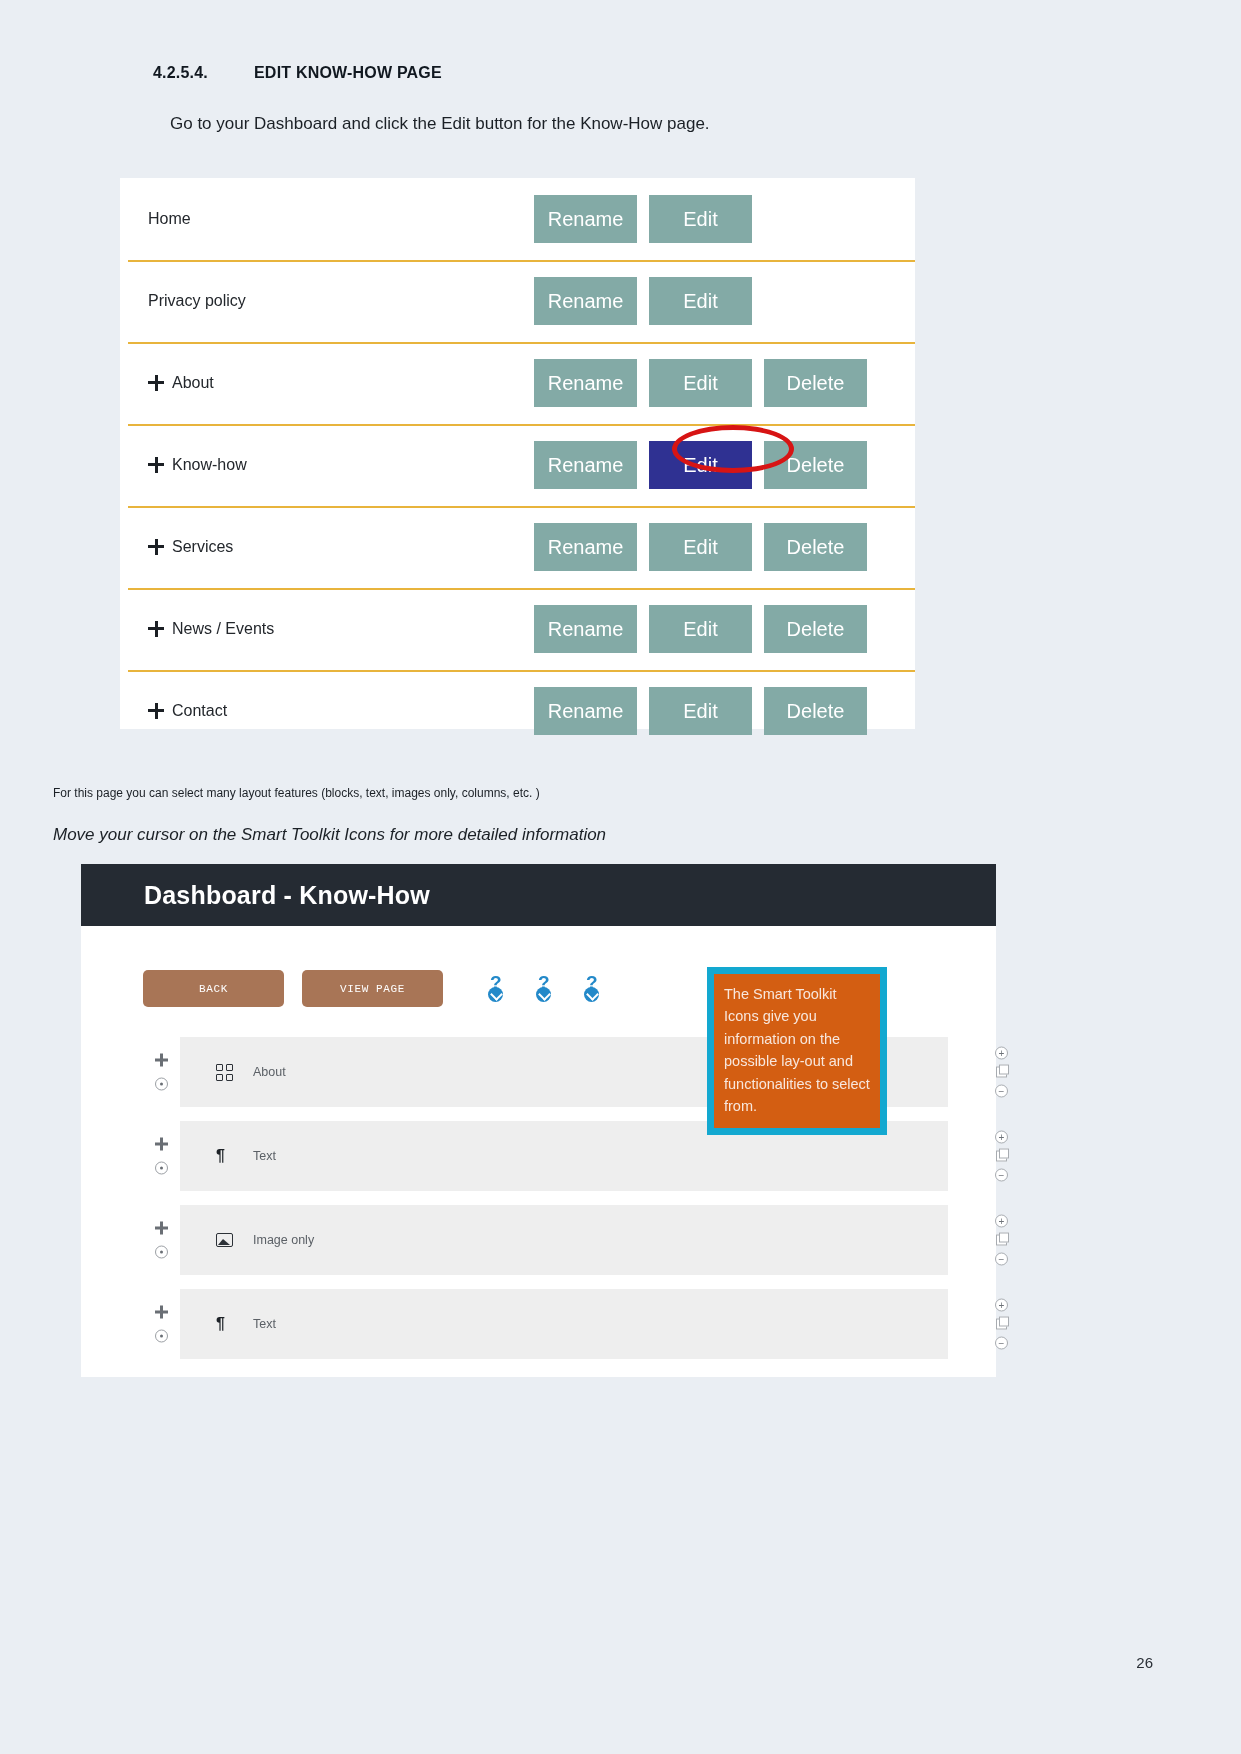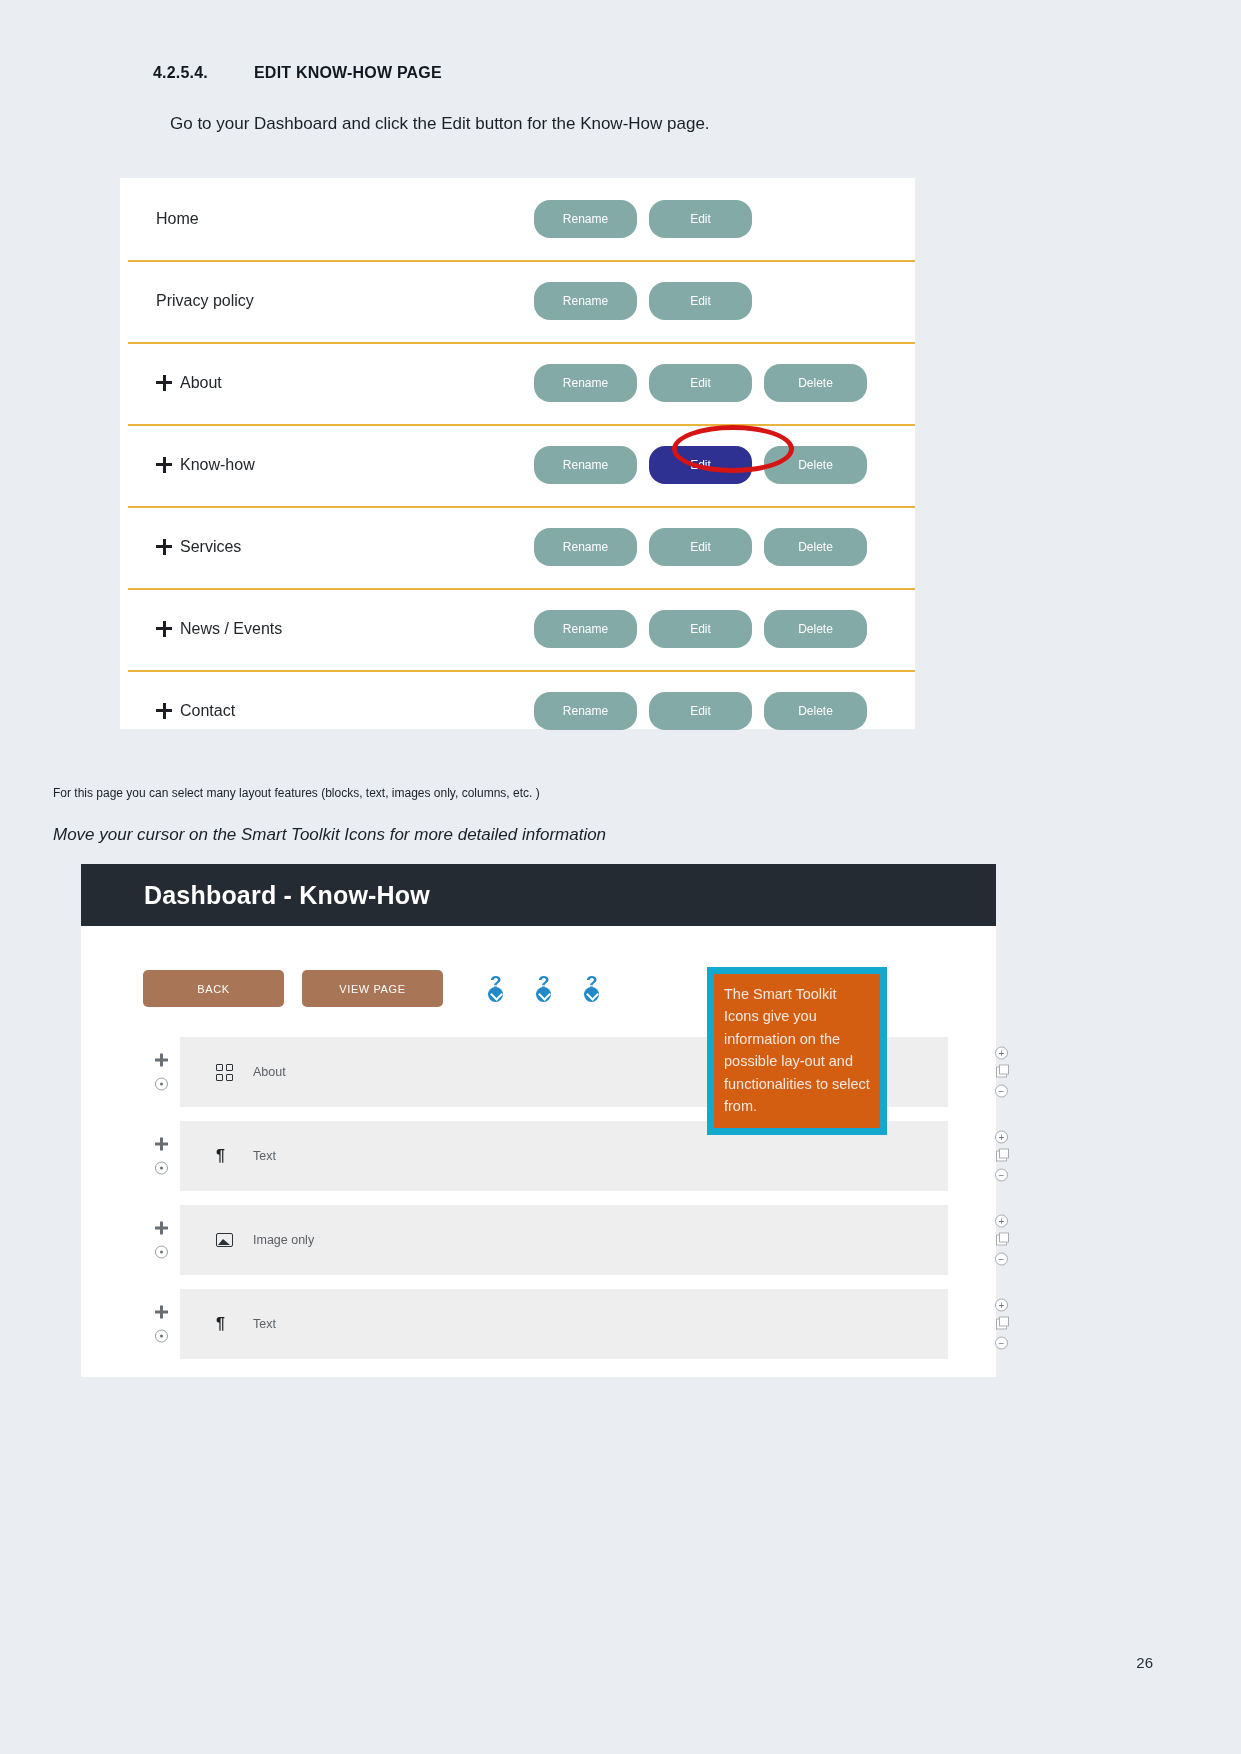--- a/index.html
+++ b/index.html
@@ -39,21 +39,21 @@
   
   .fig1 {
     position:absolute; left:120px; top:178px;
     width:795px; height:551px;
     background:#ffffff;
   }
   .plist-row {
     position:relative;
     height:82px;
     display:flex; align-items:center;
-    padding:0 48px 0 36px;
+    padding:0 48px 0 28px;
   }
   .plist-row + .plist-row::before {
     content:"";
     position:absolute; left:8px; right:0; top:0;
     height:2px; background:#e8b43c;
   }
   .plist-label {
     display:flex; align-items:center; gap:6px;
     font-size:16px; color:#23272c;
   }
@@ -62,23 +62,23 @@
     position:relative; margin-right:2px;
   }
   .move-glyph::before, .move-glyph::after {
     content:""; position:absolute; background:#1b1f24;
   }
   .move-glyph::before { left:7px; top:0; width:3px; height:16px; }
   .move-glyph::after  { top:6px; left:0; width:16px; height:3px; }
   .plist-actions { margin-left:auto; display:flex; gap:12px; }
   .btn-teal {
     background:#83aaa6; color:#ffffff;
-    border:none; border-radius:16px;
-    font-size:12px; font-family:"Liberation Sans", sans-serif;
-    width:103px; height:38px;
+    border:none; border-radius:0;
+    font-size:20px; font-family:"Liberation Sans", sans-serif;
+    width:103px; height:48px;
     cursor:pointer;
     display:flex; align-items:center; justify-content:center;
   }
   .btn-navy { background:#2f3192; }
   .spacer-btn { width:103px; height:35px; visibility:hidden; }
 
   
   .highlight-ellipse {
     position:absolute;
     left:672px; top:425px;
@@ -108,21 +108,21 @@
   .dash-body { position:relative; padding:0; }
   .dash-toolbar {
     display:flex; align-items:center;
     padding:44px 0 0 62px; gap:18px;
   }
   .btn-brown {
     background:#a87556; color:#ffffff;
     border:none; border-radius:5px;
     width:141px; height:37px; font-size:11px;
     letter-spacing:0.6px;
-    font-family:Liberation Sans, sans-serif;
+    font-family:Liberation Mono, monospace;
     cursor:pointer;
     display:flex; align-items:center; justify-content:center;
   }
   .toolkit-icons { display:flex; gap:28px; margin-left:27px; }
   .tk-icon {
     width:20px; height:28px; position:relative; cursor:pointer;
   }
   .tk-q {
     position:absolute; top:-2px; left:2px;
     color:#2389c9; font-size:19px; font-weight:bold;

